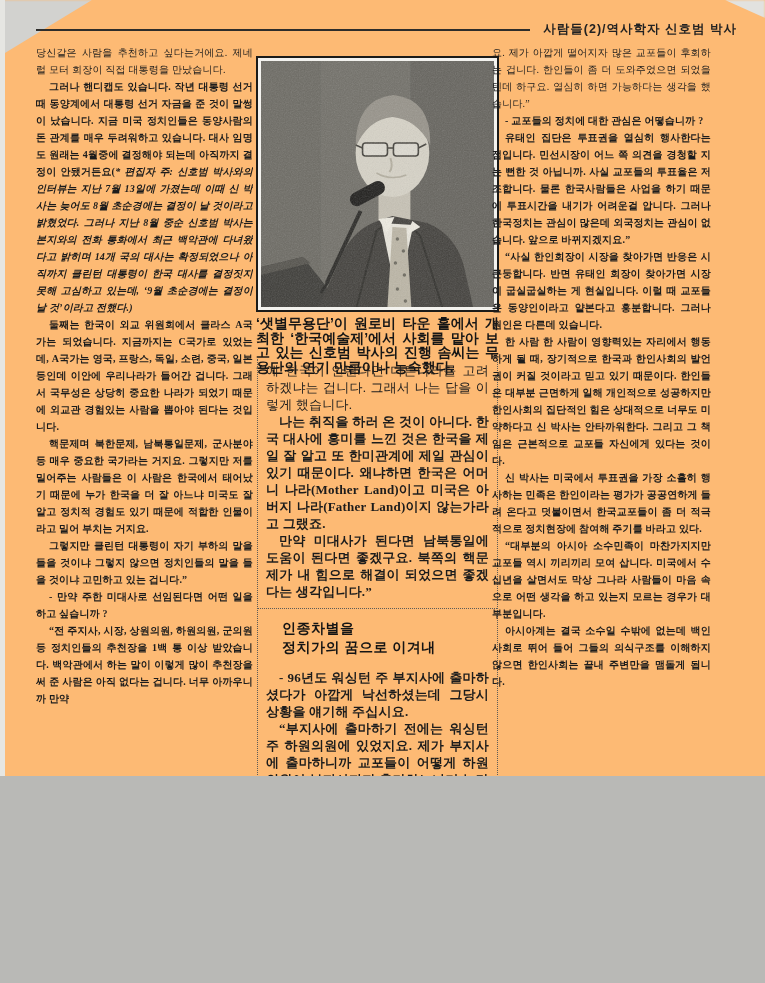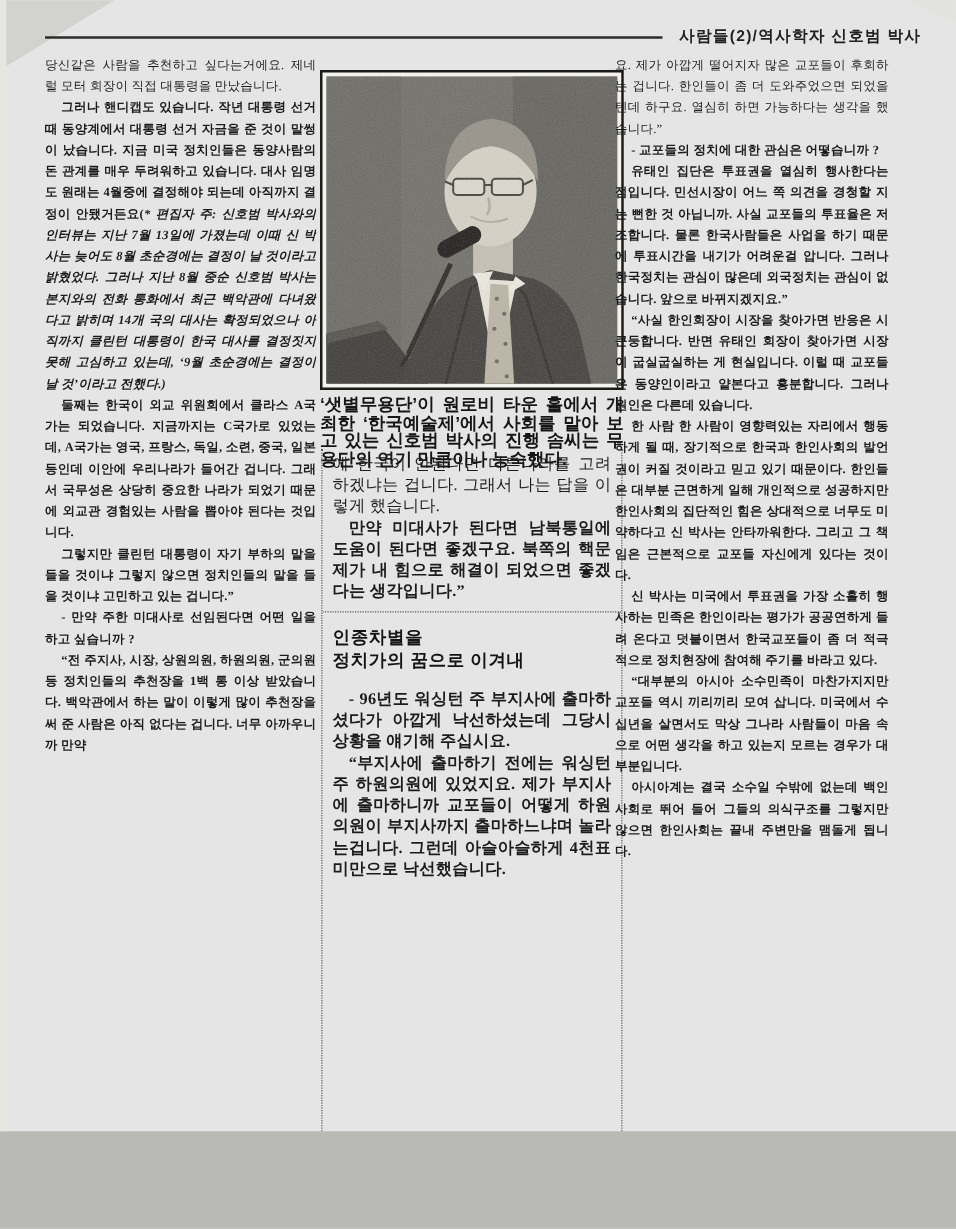--- a/index.html
+++ b/index.html
@@ -3,22 +3,22 @@
 <meta charset="utf-8">
 <style>
   html,body{margin:0;padding:0;}
   body{
     width:765px;height:983px;
     background:#b9b9b6;
     font-family:"Liberation Serif","DejaVu Serif",serif;
     overflow:hidden;
   }
   .page{
-    position:relative;width:765px;height:905px;
-    background:#e5e5e5;color:#1c1c1c;overflow:hidden;
+    position:relative;width:765px;height:776px;
+    background:#fdba74;color:#1c1c1c;overflow:hidden;
   }
   
   .wedge-tl{position:absolute;left:0;top:0;width:92px;height:56px;
     background:#d2d2cf;clip-path:polygon(0 0,100% 0,0 100%);filter:blur(1px);}
   .wedge-tr{position:absolute;right:0;top:0;width:40px;height:18px;
     background:#e2e2df;clip-path:polygon(0 0,100% 0,100% 100%);filter:blur(1px);}
   .edge-left{position:absolute;left:0;top:0;width:5px;height:983px;background:#e6e6e2;}
   .bottom-band{position:absolute;left:0;top:960px;width:765px;height:23px;
     background:linear-gradient(to bottom,#cfcfcb,#9f9f9b);border-top:1px solid #b3b3af;}
   
@@ -41,21 +41,21 @@
   .photo-caption{position:absolute;left:256px;top:316px;width:243px;
     font-family:"Liberation Sans","DejaVu Sans",sans-serif;
     font-size:14px;font-weight:bold;line-height:14.5px;text-align:justify;color:#161616;}
   
   .quote-box{position:absolute;left:257px;top:359px;width:241px;height:598px;
     border-left:1px dotted #5c5c58;border-right:1px dotted #5c5c58;
     padding:3px 8px 0 8px;box-sizing:border-box;
     font-size:13px;line-height:17px;text-align:justify;letter-spacing:0.2px;overflow:hidden;}
   .dotted-divider{border:none;border-top:1px dotted #5c5c58;margin:8px -8px 10px -8px;height:0;}
   .subhead{font-family:"Liberation Sans","DejaVu Sans",sans-serif;
-    font-size:14px;font-weight:bold;line-height:19px;margin:0 0 12px 0;
+    font-size:14px;font-weight:bold;line-height:19px;margin:0 0 12px 16px;
     text-align:left;color:#141414;letter-spacing:0.5px;}
   
   .footer{position:absolute;right:36px;top:921px;display:flex;align-items:baseline;gap:6px;
     font-family:"Liberation Sans","DejaVu Sans",sans-serif;text-align:right;}
   .magazine-name{font-size:10px;font-weight:bold;color:#6b6b66;letter-spacing:-0.5px;}
   .page-number{font-size:15px;font-weight:bold;color:#232323;}
 </style>
 </head>
 <body>
 
@@ -65,20 +65,21 @@
   <div class="wedge-tr"></div>
   <div class="edge-left"></div>
 
   <div class="header-rule"></div>
   <div class="header-title">사람들(2)/역사학자 신호범 박사</div>
 
   <div class="col col-left" id="col-left">
       <p class="para"><span>당신같은 사람을 추천하고 싶다는거에요. 제네럴 모터 회장이 직접 대통령을 만났습니다.</span></p>
       <p class="para indent"><span>그러나 핸디캡도 있습니다. 작년 대통령 선거 때 동양계에서 대통령 선거 자금을 준 것이 말썽이 났습니다. 지금 미국 정치인들은 동양사람의 돈 관계를 매우 두려워하고 있습니다. 대사 임명도 원래는 4월중에 결정해야 되는데 아직까지 결정이 안됐거든요(</span><span class="em-italic">* 편집자 주: 신호범 박사와의 인터뷰는 지난 7월 13일에 가졌는데 이때 신 박사는 늦어도 8월 초순경에는 결정이 날 것이라고 밝혔었다. 그러나 지난 8월 중순 신호범 박사는 본지와의 전화 통화에서 최근 백악관에 다녀왔다고 밝히며 14개 국의 대사는 확정되었으나 아직까지 클린턴 대통령이 한국 대사를 결정짓지 못해 고심하고 있는데, ‘9월 초순경에는 결정이 날 것’이라고 전했다.)</span></p>
       <p class="para indent"><span>둘째는 한국이 외교 위원회에서 클라스 A국가는 되었습니다. 지금까지는 C국가로 있었는데, A국가는 영국, 프랑스, 독일, 소련, 중국, 일본 등인데 이안에 우리나라가 들어간 겁니다. 그래서 국무성은 상당히 중요한 나라가 되었기 때문에 외교관 경험있는 사람을 뽑아야 된다는 것입니다.</span></p>
+      <p class="para indent"><span>핵문제며 북한문제, 남북통일문제, 군사분야 등 매우 중요한 국가라는 거지요. 그렇지만 저를 밀어주는 사람들은 이 사람은 한국에서 태어났기 때문에 누가 한국을 더 잘 아느냐 미국도 잘 알고 정치적 경험도 있기 때문에 적합한 인물이라고 밀어 부치는 거지요.</span></p>
       <p class="para indent"><span>그렇지만 클린턴 대통령이 자기 부하의 말을 들을 것이냐 그렇지 않으면 정치인들의 말을 들을 것이냐 고민하고 있는 겁니다.”</span></p>
       <p class="para indent"><span>- 만약 주한 미대사로 선임된다면 어떤 일을 하고 싶습니까 ?</span></p>
       <p class="para indent"><span>“전 주지사, 시장, 상원의원, 하원의원, 군의원 등 정치인들의 추천장을 1백 통 이상 받았습니다. 백악관에서 하는 말이 이렇게 많이 추천장을 써 준 사람은 아직 없다는 겁니다. 너무 아까우니까 만약</span></p>
     </div>
 
   <figure class="photo-frame" style="margin:0" aria-label="마이크 앞에서 사회를 보는 안경 쓴 정장 차림의 신호범 박사 흑백 사진">
     <svg viewBox="0 0 234 246" preserveAspectRatio="none">
       <defs>
         <filter id="grain" x="0" y="0" width="100%" height="100%">
           <feTurbulence type="fractalNoise" baseFrequency="0.85" numOctaves="2" stitchTiles="stitch"></feTurbulence>
@@ -129,36 +130,37 @@
           <circle cx="145" cy="240" r="1.7"></circle>
       </g>
       <rect x="0" y="0" width="234" height="246" filter="url(#grain)" opacity="0.22"></rect>
     </svg>
   </figure>
 
   <figcaption class="photo-caption">‘샛별무용단’이 원로비 타운 홀에서 개최한 ‘한국예술제’에서 사회를 맡아 보고 있는 신호범 박사의 진행 솜씨는 무용단의 연기 만큼이나 능숙했다.</figcaption>
 
   <div class="quote-box" id="col-middle">
       <p class="para"><span>에 한국이 안된다면 다른나라를 고려하겠냐는 겁니다. 그래서 나는 답을 이렇게 했습니다.</span></p>
+      <p class="para indent"><span>나는 취직을 하러 온 것이 아니다. 한국 대사에 흥미를 느낀 것은 한국을 제일 잘 알고 또 한미관계에 제일 관심이 있기 때문이다. 왜냐하면 한국은 어머니 나라(Mother Land)이고 미국은 아버지 나라(Father Land)이지 않는가라고 그랬죠.</span></p>
       <p class="para indent"><span>만약 미대사가 된다면 남북통일에 도움이 된다면 좋겠구요. 북쪽의 핵문제가 내 힘으로 해결이 되었으면 좋겠다는 생각입니다.”</span></p>
       <div class="dotted-divider"></div>
       <h3 class="subhead">인종차별을<br>정치가의 꿈으로 이겨내</h3>
       <p class="para indent"><span>- 96년도 워싱턴 주 부지사에 출마하셨다가 아깝게 낙선하셨는데 그당시 상황을 얘기해 주십시요.</span></p>
       <p class="para indent"><span>“부지사에 출마하기 전에는 워싱턴 주 하원의원에 있었지요. 제가 부지사에 출마하니까 교포들이 어떻게 하원의원이 부지사까지 출마하느냐며 놀라는겁니다. 그런데 아슬아슬하게 4천표 미만으로 낙선했습니다.</span></p>
     </div>
 
   <div class="col col-right" id="col-right">
       <p class="para"><span>요. 제가 아깝게 떨어지자 많은 교포들이 후회하는 겁니다. 한인들이 좀 더 도와주었으면 되었을 텐데 하구요. 열심히 하면 가능하다는 생각을 했습니다.”</span></p>
       <p class="para indent"><span>- 교포들의 정치에 대한 관심은 어떻습니까 ?</span></p>
       <p class="para indent"><span>유태인 집단은 투표권을 열심히 행사한다는 점입니다. 민선시장이 어느 쪽 의견을 경청할 지는 뻔한 것 아닙니까. 사실 교포들의 투표율은 저조합니다. 물론 한국사람들은 사업을 하기 때문에 투표시간을 내기가 어려운걸 압니다. 그러나 한국정치는 관심이 많은데 외국정치는 관심이 없습니다. 앞으로 바뀌지겠지요.”</span></p>
       <p class="para indent"><span>“사실 한인회장이 시장을 찾아가면 반응은 시큰둥합니다. 반면 유태인 회장이 찾아가면 시장이 굽실굽실하는 게 현실입니다. 이럴 때 교포들은 동양인이라고 얕본다고 흥분합니다. 그러나 원인은 다른데 있습니다.</span></p>
       <p class="para indent"><span>한 사람 한 사람이 영향력있는 자리에서 행동하게 될 때, 장기적으로 한국과 한인사회의 발언권이 커질 것이라고 믿고 있기 때문이다. 한인들은 대부분 근면하게 일해 개인적으로 성공하지만 한인사회의 집단적인 힘은 상대적으로 너무도 미약하다고 신 박사는 안타까워한다. 그리고 그 책임은 근본적으로 교포들 자신에게 있다는 것이다.</span></p>
       <p class="para indent"><span>신 박사는 미국에서 투표권을 가장 소홀히 행사하는 민족은 한인이라는 평가가 공공연하게 들려 온다고 덧붙이면서 한국교포들이 좀 더 적극적으로 정치현장에 참여해 주기를 바라고 있다.</span></p>
       <p class="para indent"><span>“대부분의 아시아 소수민족이 마찬가지지만 교포들 역시 끼리끼리 모여 삽니다. 미국에서 수 십년을 살면서도 막상 그나라 사람들이 마음 속으로 어떤 생각을 하고 있는지 모르는 경우가 대부분입니다.</span></p>
-      <p class="para indent"><span>아시아계는 결국 소수일 수밖에 없는데 백인사회로 뛰어 들어 그들의 의식구조를 그렇지만 않으면 한인사회는 끝내 주변만을 맴돌게 됩니다.</span></p>
+      <p class="para indent"><span>아시아계는 결국 소수일 수밖에 없는데 백인사회로 뛰어 들어 그들의 의식구조를 이해하지 않으면 한인사회는 끝내 주변만을 맴돌게 됩니다.</span></p>
     </div>
 
   <div class="footer">
     <span class="magazine-name">크리스천리뷰</span>
     <span class="page-number">33</span>
   </div>
 
   <div class="bottom-band"></div>
 </div>
 

